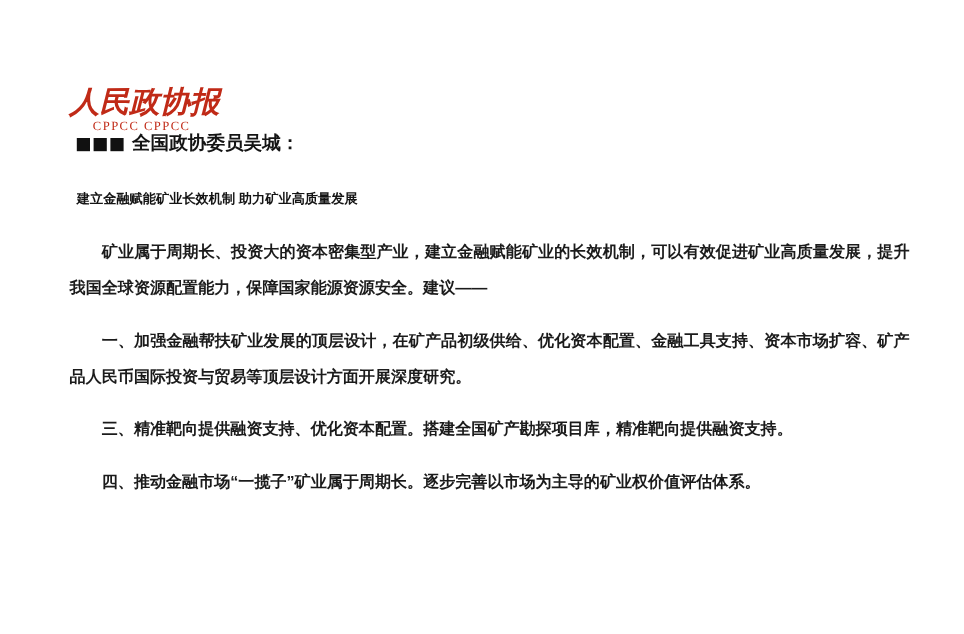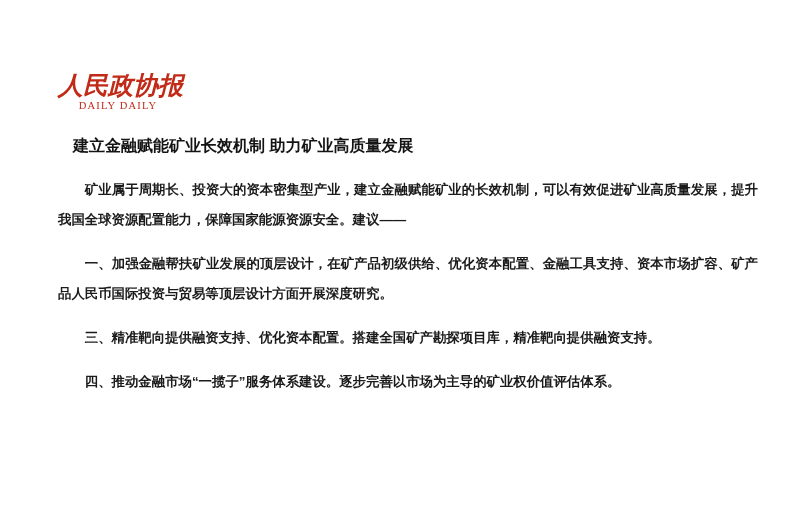--- a/index.html
+++ b/index.html
@@ -67,24 +67,24 @@
     gap: 3px;
     margin-right: 7px;
   }
   .squares i {
     display: block;
     width: 11px;
     height: 11px;
     background: #111111;
   }
   .headline {
-    font-size: 16px;
+    font-size: 11px;
     font-weight: bold;
     color: #141414;
-    margin: 25px 0 0 15px;
+    margin: 25px 0 0 6px;
     line-height: 22px;
   }
   .para {
     font-size: 13.4px;
     line-height: 30px;
     color: #1b1b1b;
     margin: 14px 0 0 0;
     text-align: justify;
     text-justify: inter-ideograph;
     text-indent: 2em;
@@ -92,27 +92,35 @@
   }
   .para.first { margin-top: 18px; }
 </style>
 </head>
 <body>
 
 <div class="page">
 
   <div class="masthead">
     <div class="masthead-zh">人民政协报</div>
-    <div class="masthead-en">DAILY DAILY</div>
+    <div class="masthead-en">CPPCC CPPCC</div>
   </div>
 
   <div class="content">
 
+    <p class="byline">
+      <span class="squares">
+          <i></i>
+          <i></i>
+          <i></i>
+        </span>
+      <span>全国政协委员吴城：</span>
+    </p>
 
     <p class="headline">建立金融赋能矿业长效机制 助力矿业高质量发展</p>
 
     <p class="para first">矿业属于周期长、投资大的资本密集型产业，建立金融赋能矿业的长效机制，可以有效促进矿业高质量发展，提升我国全球资源配置能力，保障国家能源资源安全。建议——</p>
     <p class="para">一、加强金融帮扶矿业发展的顶层设计，在矿产品初级供给、优化资本配置、金融工具支持、资本市场扩容、矿产品人民币国际投资与贸易等顶层设计方面开展深度研究。</p>
     <p class="para">三、精准靶向提供融资支持、优化资本配置。搭建全国矿产勘探项目库，精准靶向提供融资支持。</p>
-    <p class="para">四、推动金融市场“一揽子”服务体系建设。逐步完善以市场为主导的矿业权价值评估体系。</p>
+    <p class="para">四、推动金融市场“一揽子”矿业属于周期长。逐步完善以市场为主导的矿业权价值评估体系。</p>
 
   </div>
 </div>
 
 </body></html>

